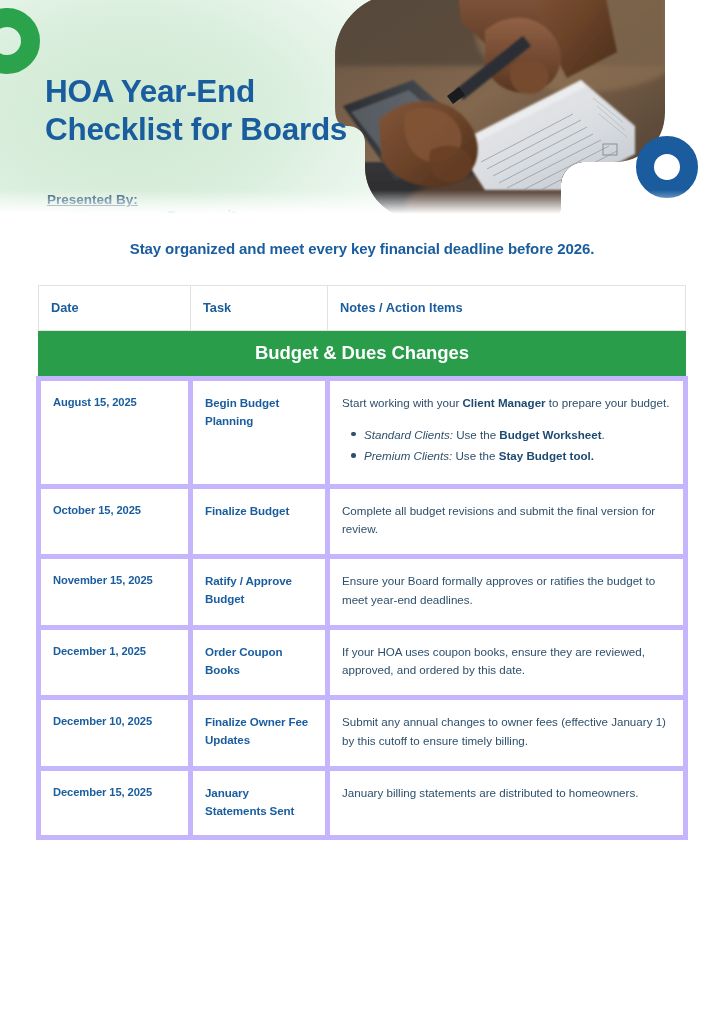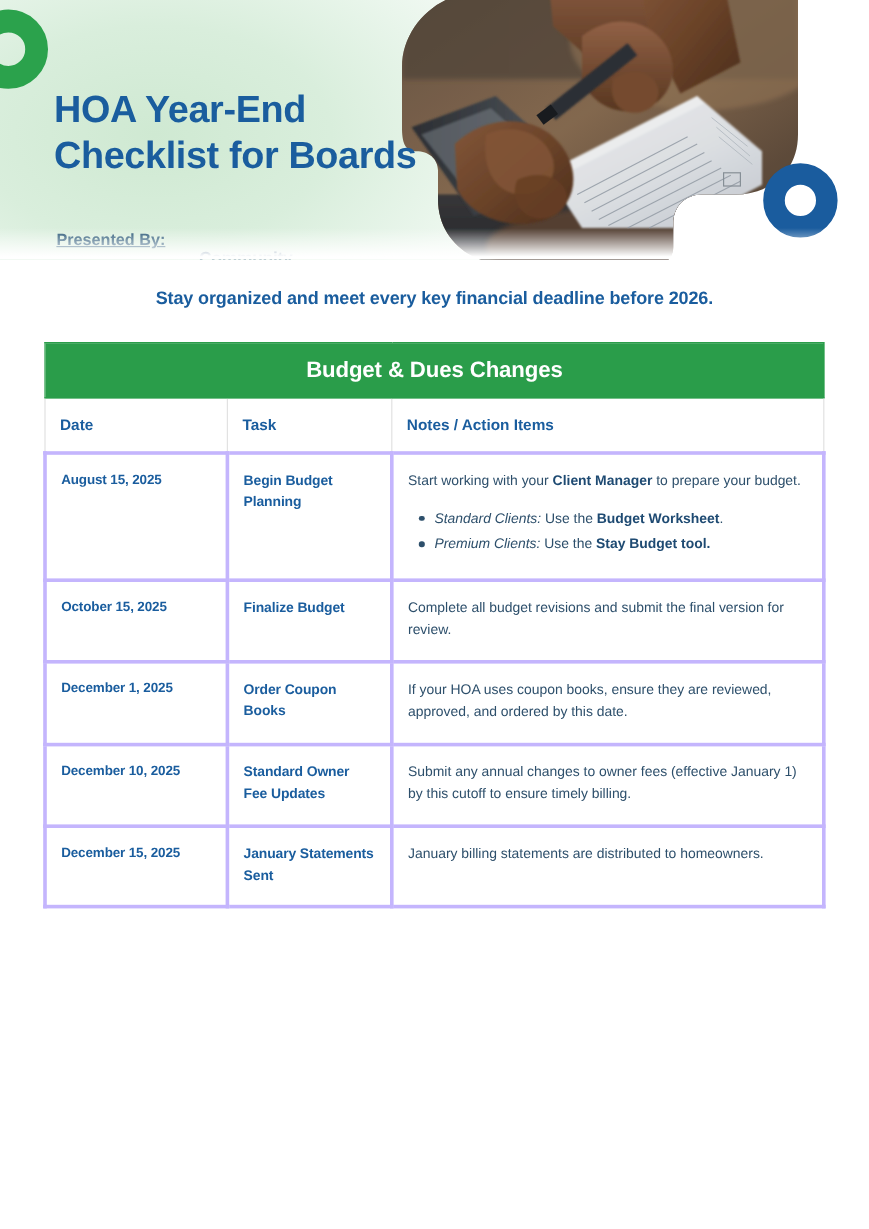--- a/index.html
+++ b/index.html
@@ -124,21 +124,21 @@
   table.checklist th.col-head {
     text-align: left;
     font-size: 12.8px;
     font-weight: 700;
     color: #1a5d9e;
     padding: 14px 12px 15px 12px;
     border: 1px solid #e2e2e2;
     vertical-align: middle;
   }
   table.checklist td {
-    border: 3px solid #c4b5fd;
+    border: 5px solid #c4b5fd;
     vertical-align: top;
     padding: 13px 12px 15px 12px;
   }
   td.cell-date {
     font-size: 11.2px;
     font-weight: 700;
     color: #1a5d9e;
     line-height: 1.45;
     letter-spacing: -0.1px;
   }
@@ -315,26 +315,26 @@
 
 <div class="table-wrap">
   <table class="checklist">
     <colgroup>
       <col class="c-date">
         <col class="c-task">
         <col class="c-notes">
     </colgroup>
     <thead>
       <tr>
-        <th class="section-title-cell" colspan="3">Budget &amp; Dues Changes</th>
-      </tr>
-      <tr>
         <th class="col-head">Date</th>
         <th class="col-head">Task</th>
         <th class="col-head">Notes / Action Items</th>
+      </tr>
+      <tr>
+        <th class="section-title-cell" colspan="3">Budget &amp; Dues Changes</th>
       </tr>
     </thead>
     <tbody>
 
       <tr>
         <td class="cell-date">August 15, 2025</td>
         <td class="cell-task">Begin Budget Planning</td>
         <td class="cell-notes">
           <p class="note-para"><span>Start working with your </span><b>Client Manager</b><span> to prepare your budget.</span></p>
           <ul class="note-bullets">
@@ -343,30 +343,35 @@
           </ul>
         </td>
       </tr>
 
       <tr>
         <td class="cell-date">October 15, 2025</td>
         <td class="cell-task">Finalize Budget</td>
         <td class="cell-notes">Complete all budget revisions and submit the final version for review.</td>
       </tr>
 
+      <tr>
+        <td class="cell-date">November 15, 2025</td>
+        <td class="cell-task">Ratify / Approve Budget</td>
+        <td class="cell-notes">Ensure your Board formally approves or ratifies the budget to meet year-end deadlines.</td>
+      </tr>
 
       <tr>
         <td class="cell-date">December 1, 2025</td>
         <td class="cell-task">Order Coupon Books</td>
         <td class="cell-notes">If your HOA uses coupon books, ensure they are reviewed, approved, and ordered by this date.</td>
       </tr>
 
       <tr>
         <td class="cell-date">December 10, 2025</td>
-        <td class="cell-task">Standard Owner Fee Updates</td>
+        <td class="cell-task">Finalize Owner Fee Updates</td>
         <td class="cell-notes">Submit any annual changes to owner fees (effective January 1) by this cutoff to ensure timely billing.</td>
       </tr>
 
       <tr>
         <td class="cell-date">December 15, 2025</td>
         <td class="cell-task">January Statements Sent</td>
         <td class="cell-notes">January billing statements are distributed to homeowners.</td>
       </tr>
     </tbody>
   </table>

